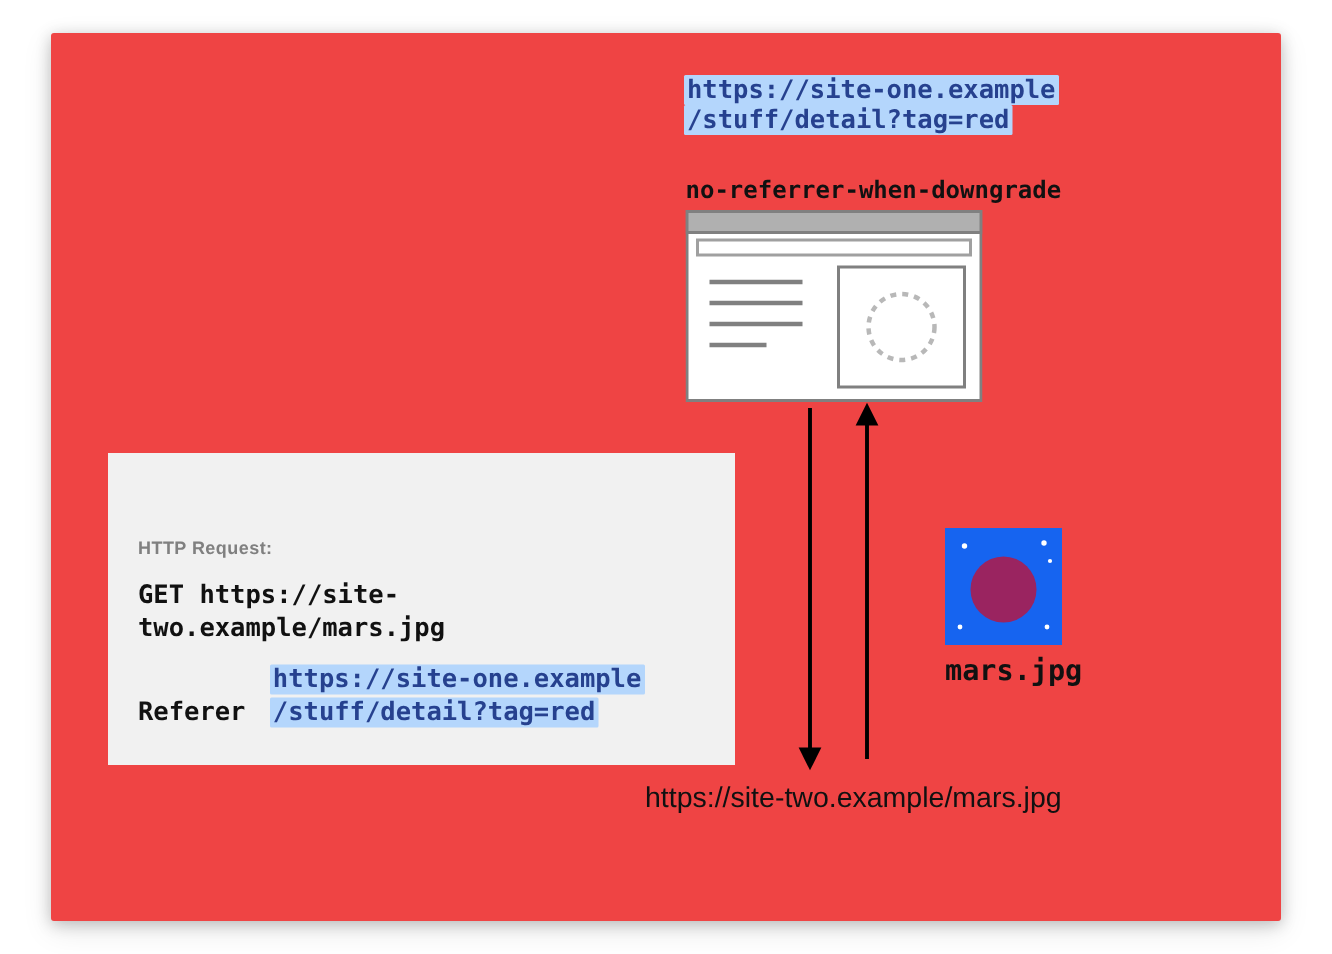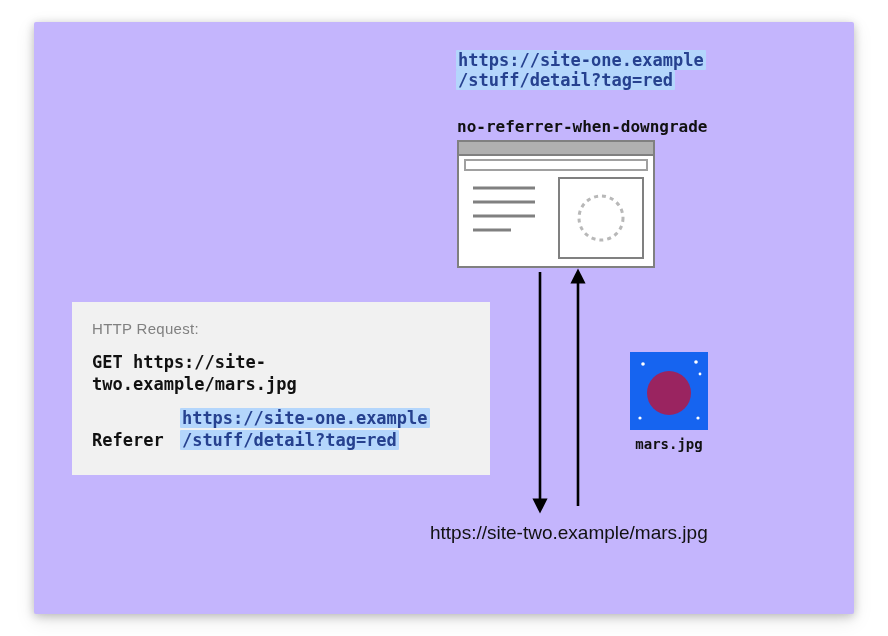--- a/index.html
+++ b/index.html
@@ -11,40 +11,40 @@
   .stage {
     position: relative;
     width: 888px;
     height: 636px;
     background: #fff;
   }
   .card {
     position: absolute;
     left: 34px; top: 22px;
     width: 820px; height: 592px;
-    background: #c4b5fd;
+    background: #ef4444;
     box-shadow: 0 2px 10px rgba(0,0,0,0.22), 0 6px 20px rgba(0,0,0,0.10);
     border-radius: 2px;
   }
   .abs { position: absolute; }
   .mono { font-family: "SFMono-Regular", Menlo, Consolas, monospace; font-weight: 600; }
   .hl   { background: #b4d6fc; padding: 0 2px; border-radius: 1px; color: #26418f; }
   .reqbox {
     background: #f1f1f1;
     padding: 18px 20px 24px 20px;
     width: 418px;
   }
-  .reqtitle { color: #808080; font-weight: 400; font-size: 15px; letter-spacing: .3px; margin-bottom: 14px; font-family: -apple-system, Arial, sans-serif;}
+  .reqtitle { color: #808080; font-weight: 700; font-size: 12px; letter-spacing: .3px; margin-bottom: 14px; font-family: -apple-system, Arial, sans-serif; margin-top: 38px;}
   .reqline  { font-size: 17px; line-height: 1.3; color:#111; }
   .reqline2 { margin-top: 12px; }
   .refurl   { display:inline-block; margin-left: 6px; }
   .policy   { font-size: 16px; color:#111; line-height:1.2; }
   .urltop   { font-size: 17px; line-height:1.2; }
   .targeturl{ font-size: 19px; color:#111; font-family: -apple-system, Arial, sans-serif; font-weight:500;}
-  .marslabel { font-size:14px; color:#111; text-align:center; }
+  .marslabel { font-size:19px; color:#111; text-align:center; }
 </style>
 </head>
 <body>
 
 <div class="stage">
   <div class="card">
 
     <div class="abs mono urltop" style="left:422px; top:28px;">
       <span class="hl">https://site-one.example</span><br>
       <span class="hl">/stuff/detail?tag=red</span>

